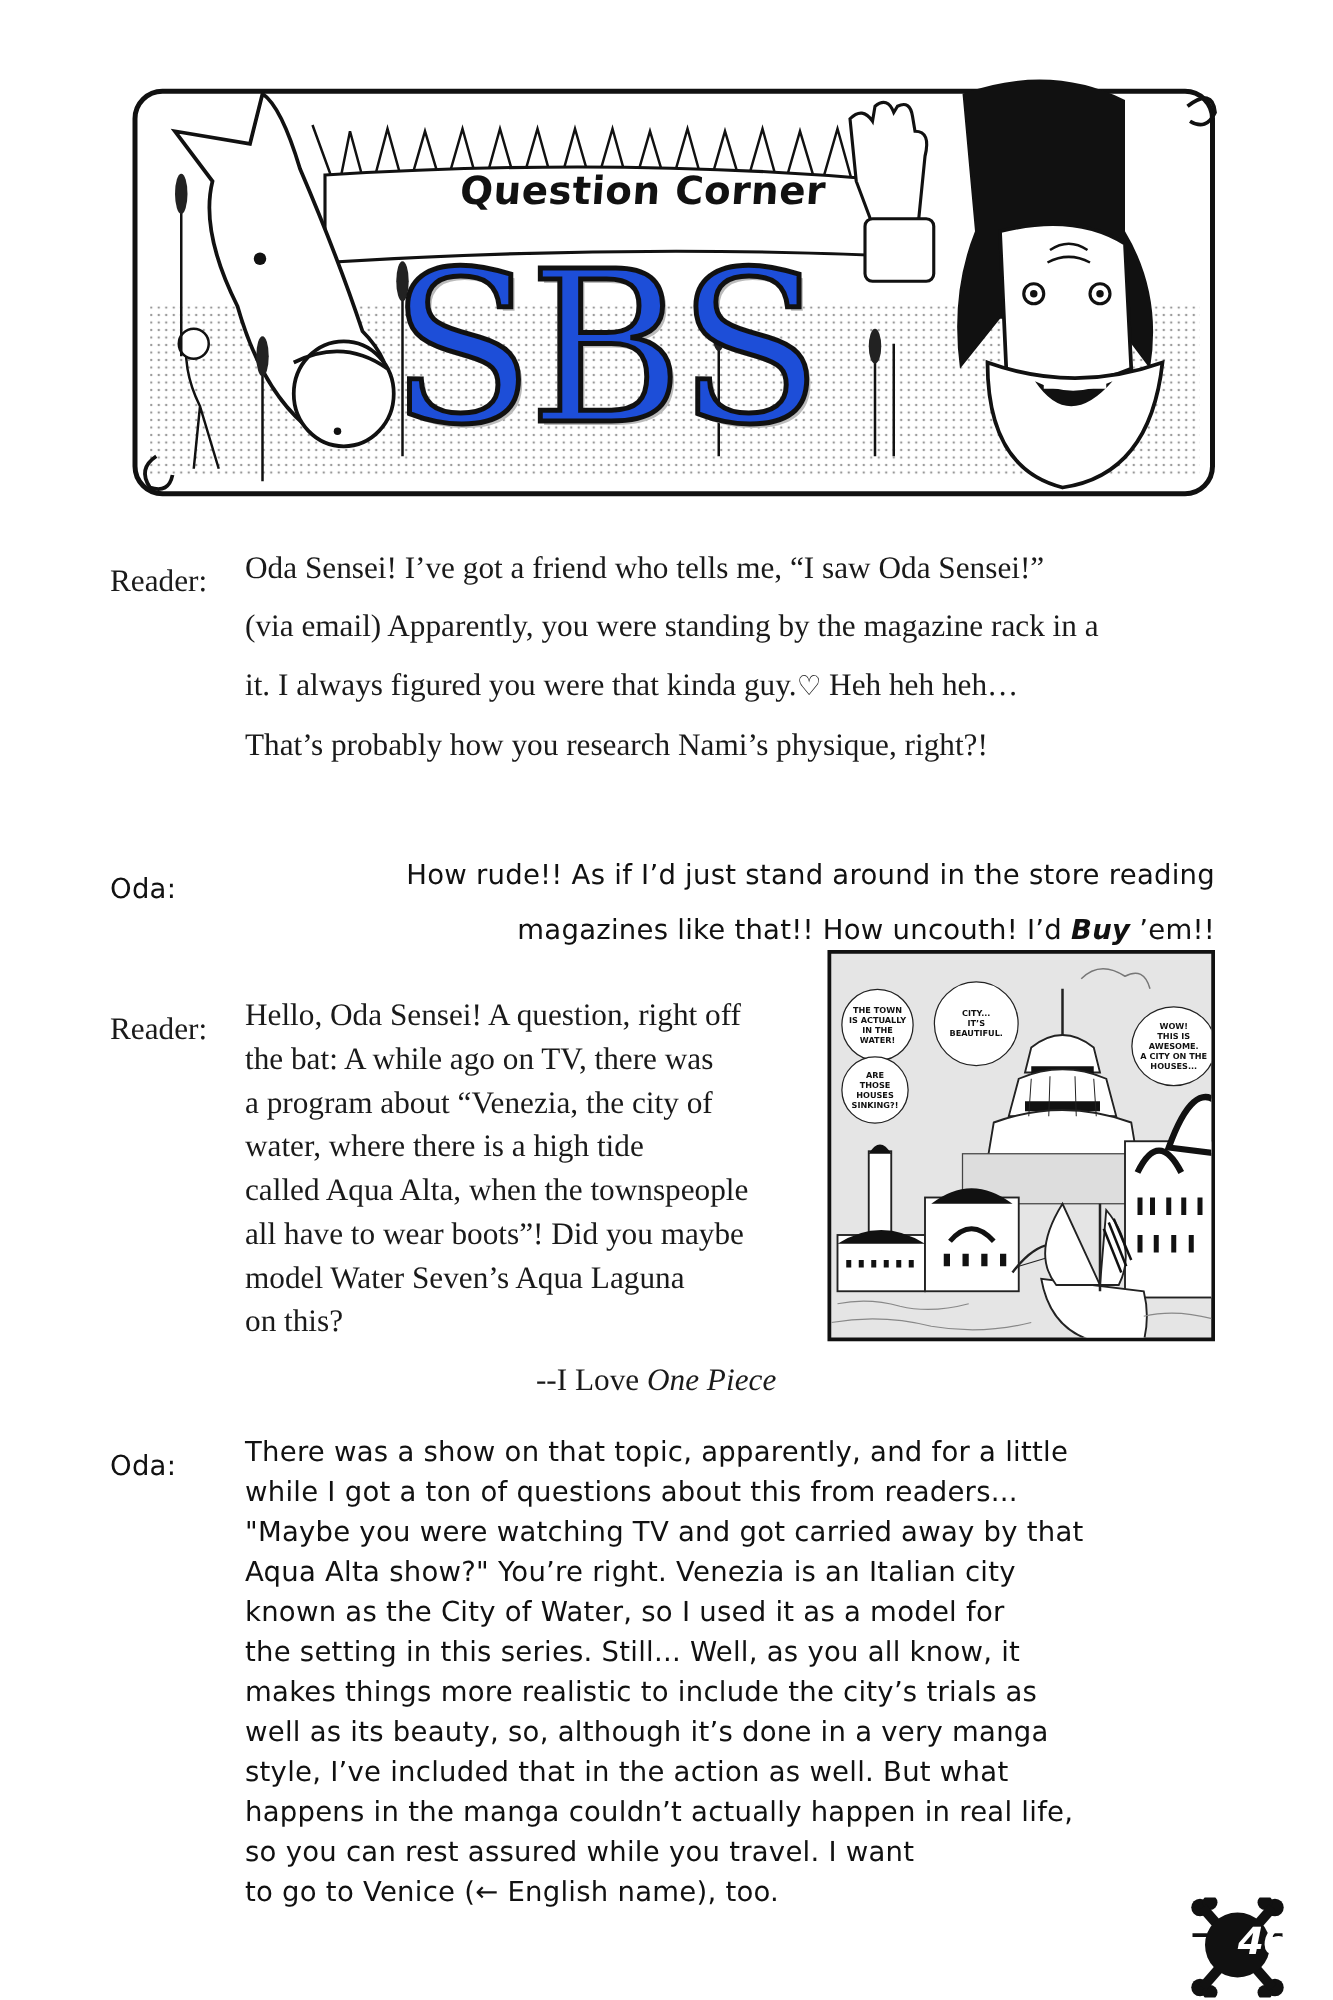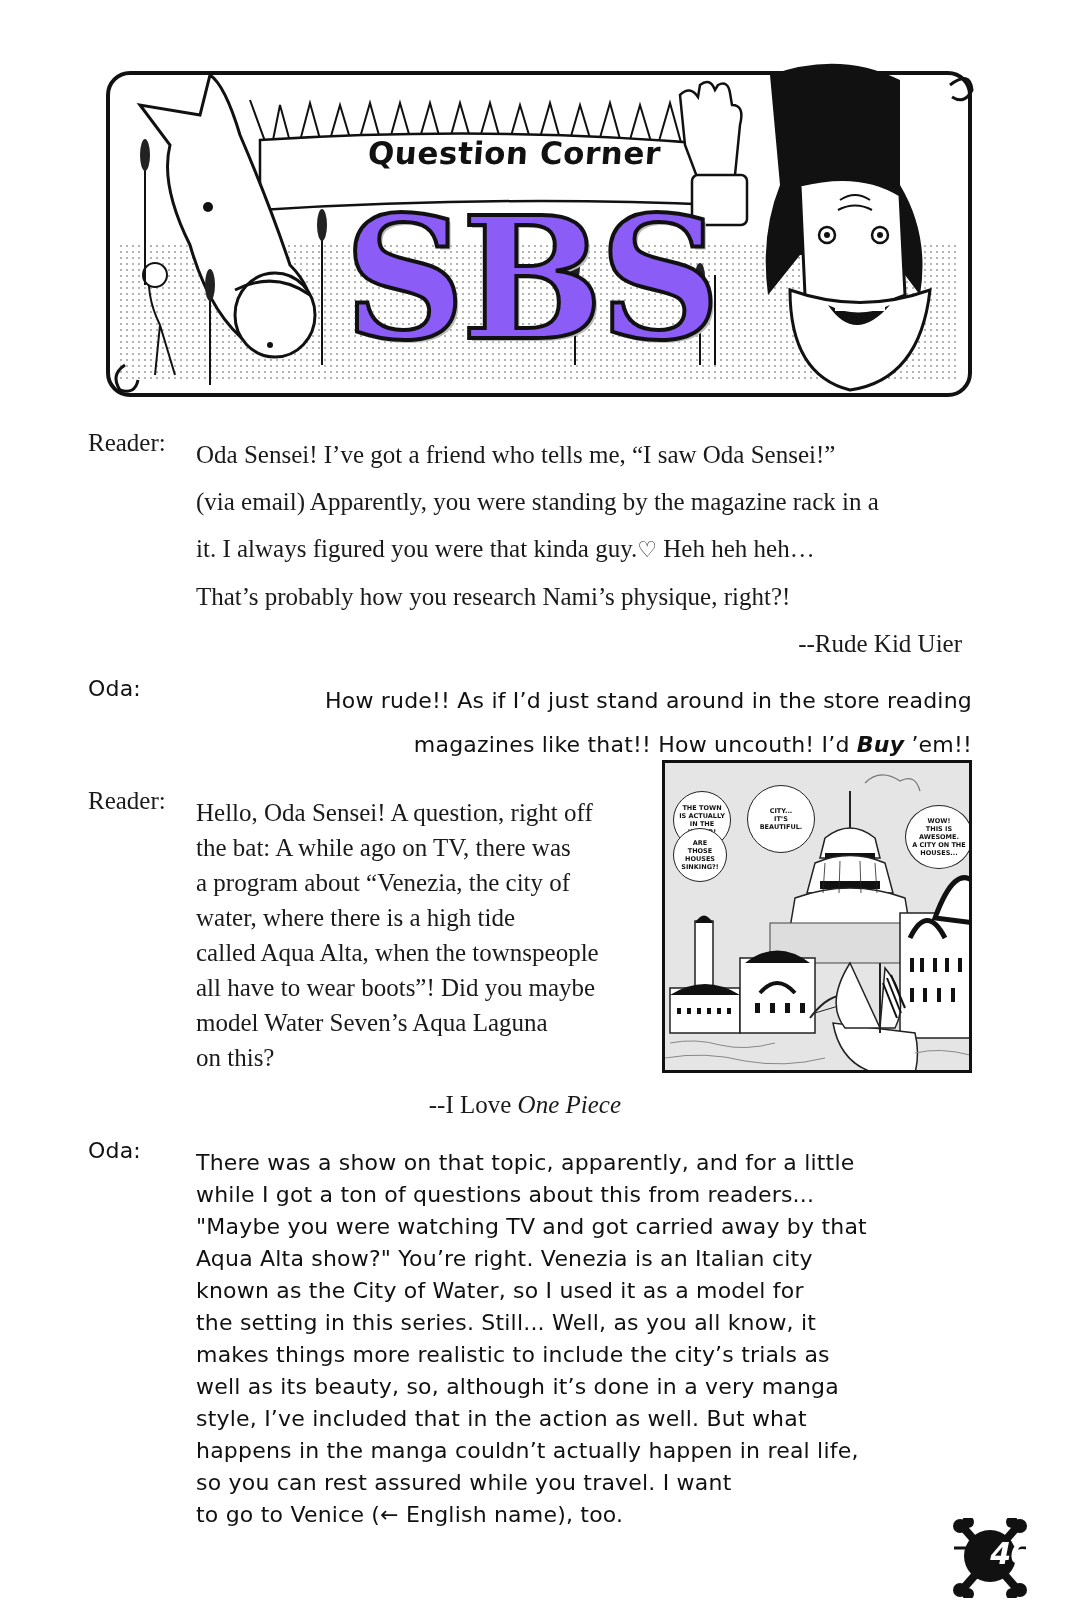--- a/index.html
+++ b/index.html
@@ -30,41 +30,42 @@
       top: 90px;
       font-family: "DejaVu Sans", sans-serif;
       font-weight: bold;
       font-size: 31px;
       letter-spacing: 0.5px;
       color: #111;
       transform: skewX(-4deg);
     }
     .banner-logo {
       position: absolute;
-      left: 244px;
+      left: 212px;
       top: 150px;
       font-family: "DejaVu Serif", serif;
-      font-weight: bold;
+      font-weight: normal;
       font-size: 168px;
       line-height: 1;
       letter-spacing: -4px;
-      color: #8b5cf6;
+      color: #1d4ed8;
       -webkit-text-stroke: 4px #111;
       text-shadow: 3px 3px 0 #bbb;
     }
 
     
     .qa {
       position: absolute;
       left: 88px;
       display: flex;
     }
     .speaker {
       flex: 0 0 auto;
       width: 96px;
+      margin-top: 23px;
     }
     .reader .speaker,
     .reader .body {
       font-family: "Liberation Serif", serif;
       font-size: 25px;
       line-height: 35px;
       color: #1a1a1a;
     }
     .reader .speaker { width: 96px; }
     .oda .speaker,
@@ -126,21 +127,21 @@
       line-height: 8px;
       text-align: center;
       display: flex;
       align-items: center;
       justify-content: center;
       white-space: pre-line;
       color: #111;
       z-index: 2;
     }
     .b1 { left: 8px; top: 28px; width: 56px; height: 56px; }
-    .b2 { left: 8px; top: 65px; width: 52px; height: 52px; }
+    .b2 { left: 8px; top: 82px; width: 52px; height: 52px; }
     .b3 { left: 82px; top: 22px; width: 66px; height: 66px; }
     .b4 { left: 240px; top: 42px; width: 66px; height: 62px; }
 
     
     .page-badge {
       position: absolute;
       left: 950px;
       top: 1518px;
       width: 80px;
       height: 80px;
@@ -227,21 +228,20 @@
   <div class="banner-logo">SBS</div>
 </div>
 
 <div class="qa reader qa-1">
   <div class="speaker">Reader:</div>
   <div class="body">
     <p>Oda Sensei! I’ve got a friend who tells me, “I saw Oda Sensei!”</p>
     <p>(via email) Apparently, you were standing by the magazine rack in a</p>
     <p><span>it. I always figured you were that kinda guy.</span><span class="heart">♡</span><span> Heh heh heh…</span></p>
     <p>That’s probably how you research Nami’s physique, right?!</p>
-    <p class="signature">--Rude Kid Uier</p>
   </div>
 </div>
 
 <div class="qa oda qa-2">
   <div class="speaker">Oda:</div>
   <div class="body">
     <p>How rude!! As if I’d just stand around in the store reading</p>
     <p><span>magazines like that!! How uncouth! I’d </span><span class="em-buy">Buy</span><span> ’em!!</span></p>
   </div>
 </div>

